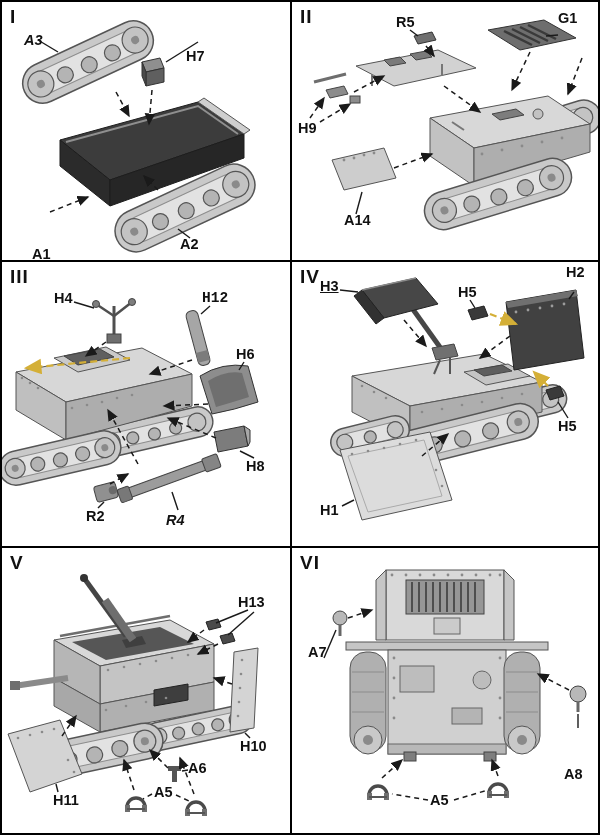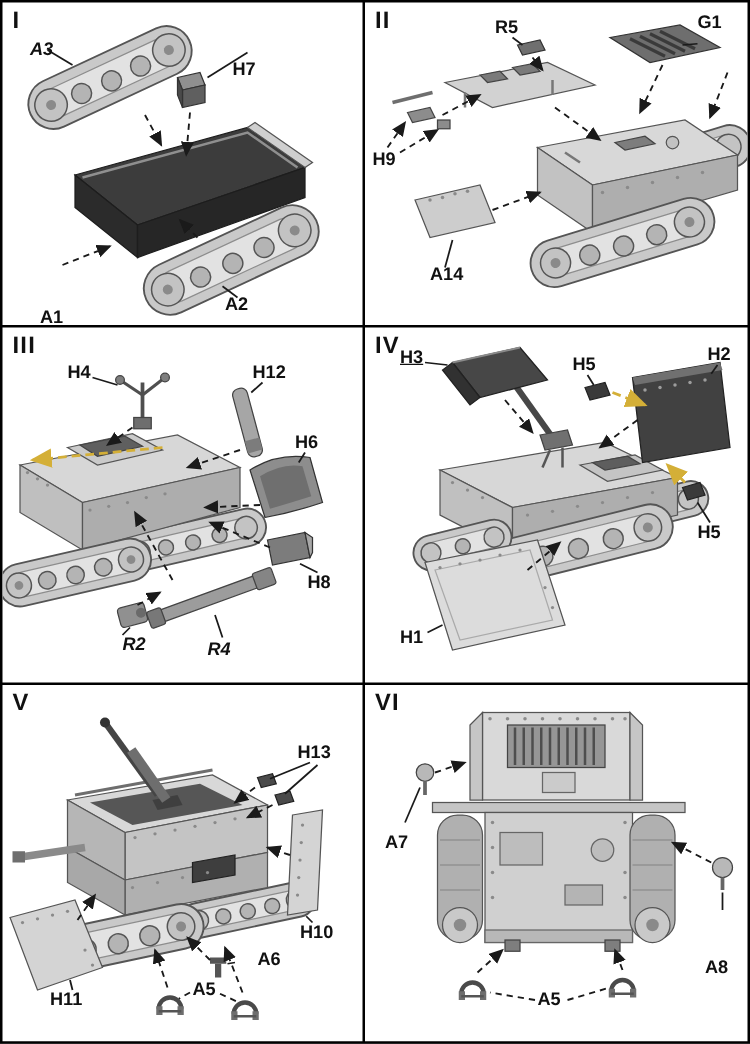--- a/index.html
+++ b/index.html
@@ -270,24 +270,24 @@
       <line class="da" x1="104" y1="80" x2="84" y2="94" marker-end="url(#a3)"></line>
       <line class="da" x1="190" y1="98" x2="148" y2="112" marker-end="url(#a3)"></line>
       <line class="da" x1="206" y1="142" x2="162" y2="144" marker-end="url(#a3)"></line>
       <line class="da" x1="214" y1="176" x2="166" y2="156" marker-end="url(#a3)"></line>
       <line class="da" x1="108" y1="222" x2="126" y2="212" marker-end="url(#a3)"></line>
       <line class="da" x1="136" y1="202" x2="106" y2="148" marker-end="url(#a3)"></line>
     </svg>
     <span class="numeral">III</span>
     <div class="label-layer">
         <span class="part-label" style="left: 52px; top: 28px;">H4</span>
-        <span class="part-label" style="left: 200px; top: 28px;">H12</span>
+        <span class="part-label" style="left: 200px; top: 28px; font-family: Liberation Mono, monospace;">H12</span>
         <span class="part-label" style="left: 234px; top: 84px;">H6</span>
         <span class="part-label" style="left: 244px; top: 196px;">H8</span>
-        <span class="part-label" style="left: 96px; top: 246px; font-style: italic;">R2</span>
+        <span class="part-label" style="left: 84px; top: 246px;">R2</span>
         <span class="part-label" style="left: 164px; top: 250px; font-style: italic;">R4</span>
       </div>
   </section>
 
   <section class="panel">
     <svg viewBox="0 0 306 284" width="306" height="284">
       <defs>
         <marker id="a4" markerWidth="9" markerHeight="9" refX="7" refY="3.5" orient="auto">
             <path d="M0,0L8,3.5L0,7Z" fill="#1a1a1a"></path>
           </marker>
@@ -383,21 +383,21 @@
       <line class="da" x1="112" y1="58" x2="134" y2="84" marker-end="url(#a4)"></line>
       <line class="da" x1="218" y1="74" x2="188" y2="96" marker-end="url(#a4)"></line>
       <line class="da" x1="130" y1="194" x2="156" y2="172" marker-end="url(#a4)"></line>
       <line class="ya" x1="198" y1="52" x2="224" y2="62" marker-end="url(#y4)"></line>
       <line class="ya" x1="256" y1="124" x2="242" y2="110" marker-end="url(#y4)"></line>
     </svg>
     <span class="numeral">IV</span>
     <div class="label-layer">
         <span class="part-label" style="left: 28px; top: 16px; text-decoration: underline;">H3</span>
         <span class="part-label" style="left: 166px; top: 22px;">H5</span>
-        <span class="part-label" style="left: 274px; top: 14px;">H2</span>
+        <span class="part-label" style="left: 274px; top: 2px;">H2</span>
         <span class="part-label" style="left: 266px; top: 156px;">H5</span>
         <span class="part-label" style="left: 28px; top: 240px;">H1</span>
       </div>
   </section>
 
   <section class="panel">
     <svg viewBox="0 0 288 285" width="288" height="285">
       <defs>
           <marker id="a5" markerWidth="9" markerHeight="9" refX="7" refY="3.5" orient="auto">
             <path d="M0,0L8,3.5L0,7Z" fill="#1a1a1a"></path>
@@ -502,23 +502,23 @@
       <line class="da" x1="230" y1="136" x2="212" y2="130" marker-end="url(#a5)"></line>
       <line class="da" x1="166" y1="220" x2="148" y2="202" marker-end="url(#a5)"></line>
       <line class="da" x1="132" y1="242" x2="122" y2="212" marker-end="url(#a5)"></line>
       <line class="da" x1="192" y1="246" x2="178" y2="210" marker-end="url(#a5)"></line>
       <line class="da" x1="60" y1="188" x2="74" y2="168" marker-end="url(#a5)"></line>
     </svg>
     <span class="numeral">V</span>
     <div class="label-layer">
         <span class="part-label" style="left: 236px; top: 46px;">H13</span>
         <span class="part-label" style="left: 238px; top: 190px;">H10</span>
-        <span class="part-label" style="left: 204px; top: 212px;">A6</span>
+        <span class="part-label" style="left: 186px; top: 212px;">A6</span>
         <span class="part-label" style="left: 152px; top: 236px;">A5</span>
-        <span class="part-label" style="left: 38px; top: 244px;">H11</span>
+        <span class="part-label" style="left: 51px; top: 244px;">H11</span>
       </div>
   </section>
 
   <section class="panel">
     <svg viewBox="0 0 306 285" width="306" height="285">
       <defs>
           <marker id="a6" markerWidth="9" markerHeight="9" refX="7" refY="3.5" orient="auto">
             <path d="M0,0L8,3.5L0,7Z" fill="#1a1a1a"></path>
           </marker>
         </defs>
@@ -603,19 +603,19 @@
       <line class="ln" x1="286" y1="180" x2="286" y2="166"></line>
       <line class="da" x1="56" y1="70" x2="80" y2="62" marker-end="url(#a6)"></line>
       <line class="da" x1="277" y1="142" x2="246" y2="126" marker-end="url(#a6)"></line>
       <line class="da" x1="136" y1="252" x2="100" y2="246"></line>
       <line class="da" x1="162" y1="252" x2="196" y2="242"></line>
       <line class="da" x1="90" y1="230" x2="110" y2="212" marker-end="url(#a6)"></line>
       <line class="da" x1="206" y1="228" x2="200" y2="212" marker-end="url(#a6)"></line>
     </svg>
     <span class="numeral">VI</span>
     <div class="label-layer">
-        <span class="part-label" style="left: 16px; top: 118px;">A7</span>
+        <span class="part-label" style="left: 16px; top: 96px;">A7</span>
         <span class="part-label" style="left: 272px; top: 182px; margin-top: 36px;">A8</span>
         <span class="part-label" style="left: 138px; top: 244px;">A5</span>
       </div>
   </section>
 
 </div>
 
 </body></html>

